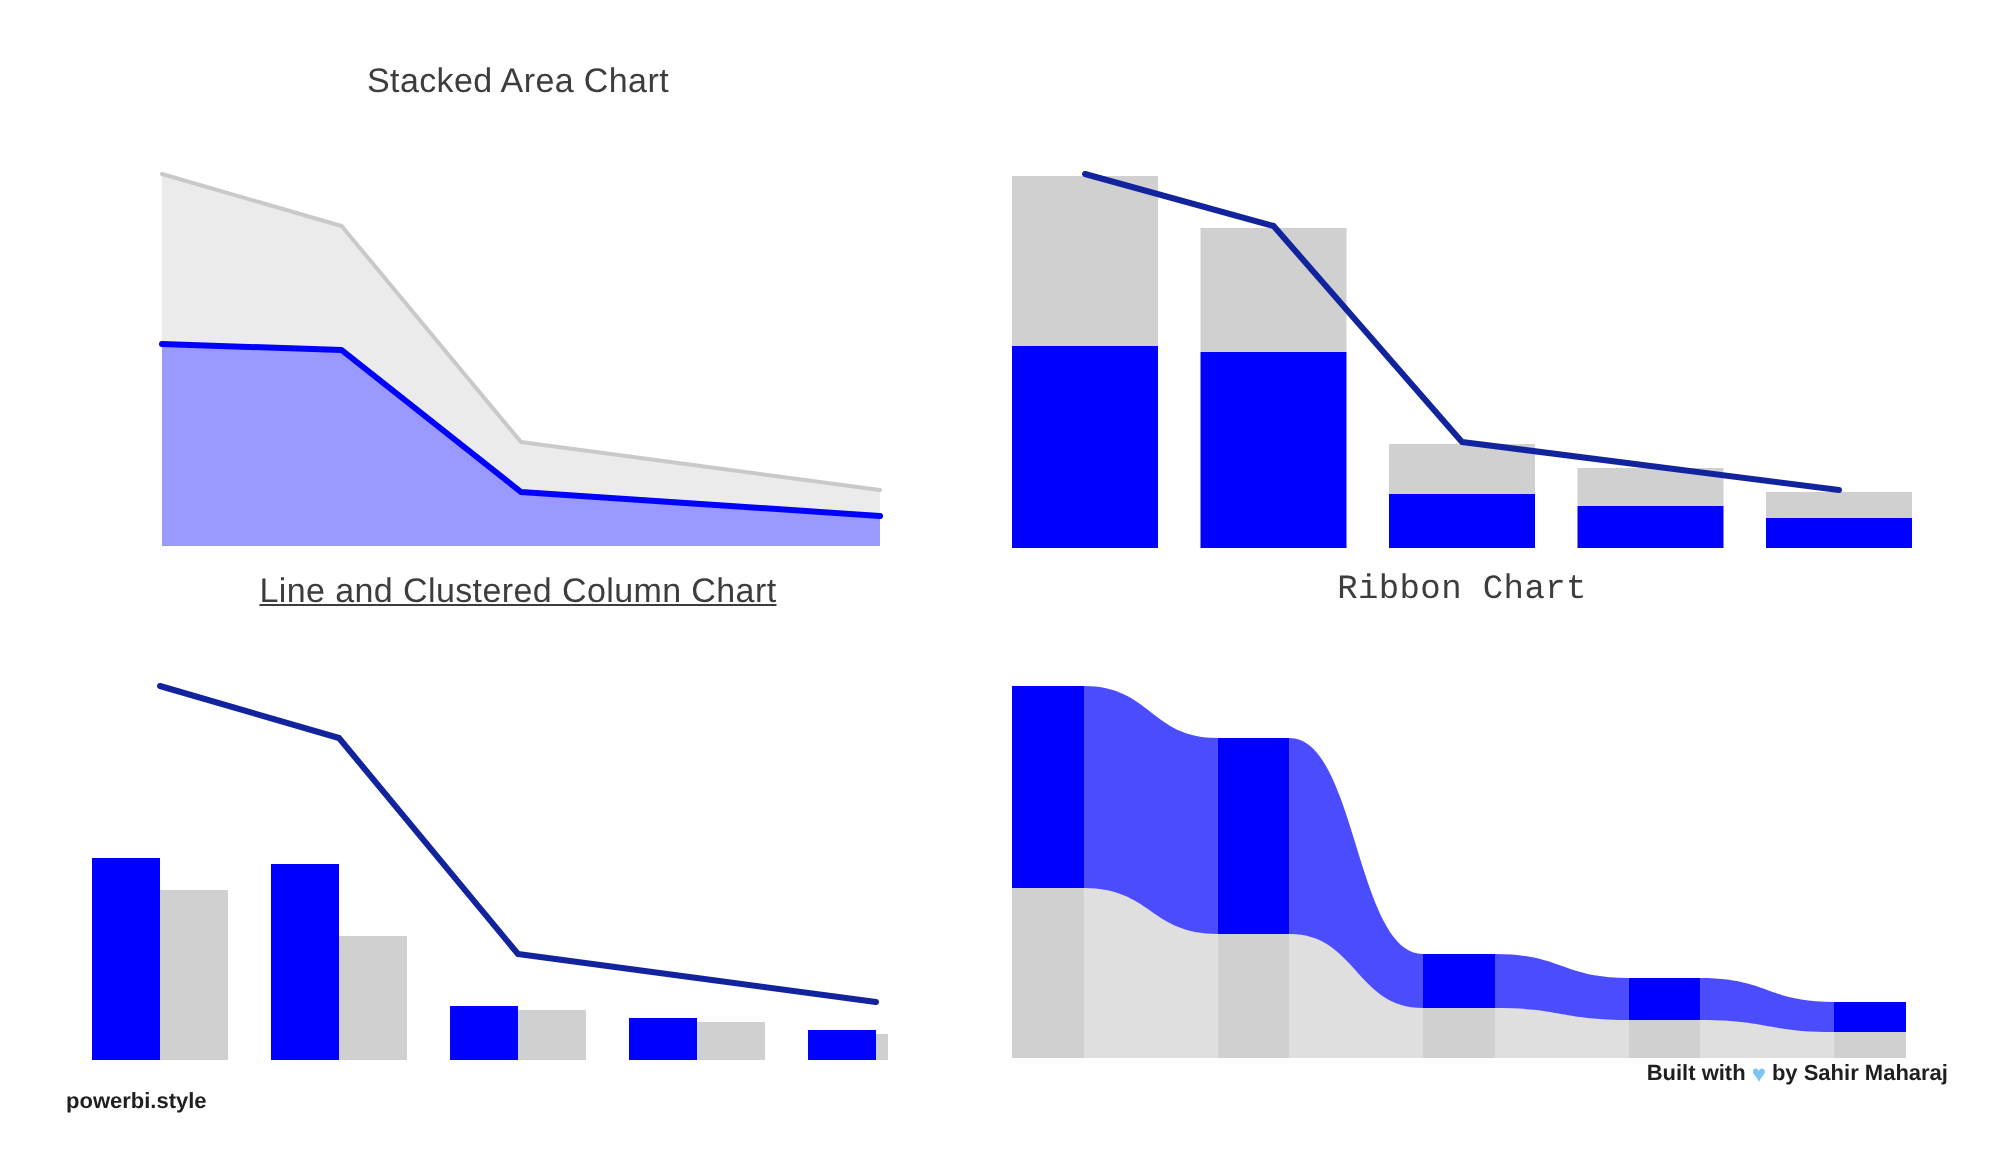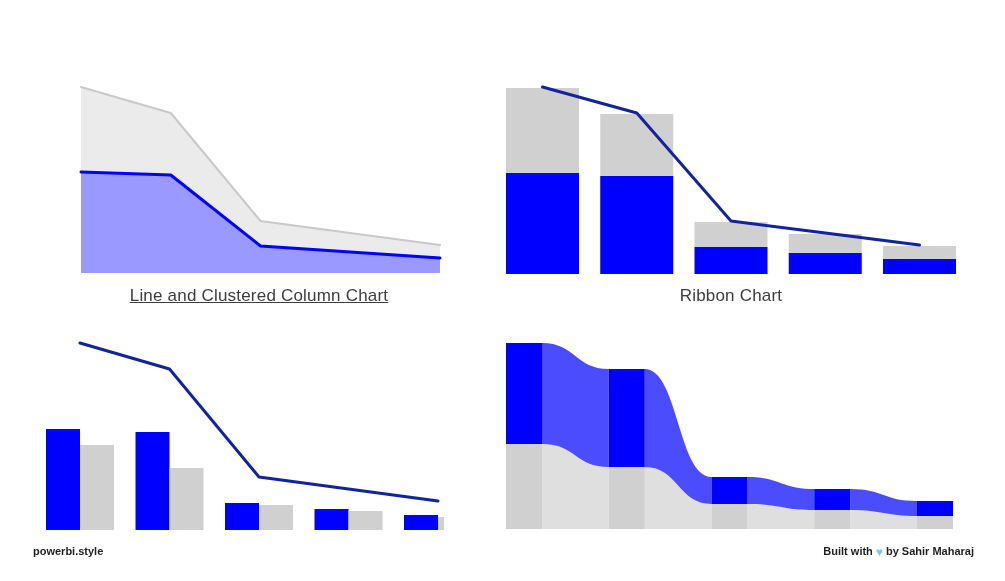--- a/index.html
+++ b/index.html
@@ -9,30 +9,31 @@
   }
   .chart-title{
     position:absolute;text-align:center;font-size:17px;font-weight:400;
     color:#3d3d3d;letter-spacing:.2px;white-space:nowrap;
   }
   .chart-svg{position:absolute;}
   .footer{
     position:absolute;font-size:11px;color:#1f1f1f;font-weight:700;
   }
   #footer-left{left:33px;top:545px;}
-  #footer-right{right:31px;top:545px;text-align:center;}
+  #footer-right{right:31px;top:530px;text-align:center;}
   #footer-right .heart{font-size:12px;margin:0 3px;vertical-align:-1px;}
 </style>
 </head>
 <body>
 
 <div id="canvas">
 
+  <div class="chart-title" style="left:59px;top:31px;width:400px;">Stacked Area Chart</div>
   <div class="chart-title" style="left:59px;top:286px;width:400px;text-decoration:underline;">Line and Clustered Column Chart</div>
-  <div class="chart-title" style="left:531px;top:286px;width:400px;">Ribbon Chart</div>
+  <div class="chart-title" style="left:531px;top:286px;width:400px;font-family:Liberation Mono, monospace;">Ribbon Chart</div>
 
   <svg id="svg-area" class="chart-svg" style="left:78px;top:82px;" width="365" height="194" viewBox="78 82 365 194">
       <polygon points="81.0,87.0 170.8,113.0 260.5,221.0 350.3,233.0 440.0,245.0 440.0,258.0 350.3,252.0 260.5,246.0 170.8,175.0 81.0,172.0" fill="#ebebeb"></polygon>
       <polyline points="81.0,87.0 170.8,113.0 260.5,221.0 350.3,233.0 440.0,245.0" fill="none" stroke="#c9c9c9" stroke-width="2" stroke-linejoin="round" stroke-linecap="round"></polyline>
       <polygon points="81.0,273.0 81.0,172.0 170.8,175.0 260.5,246.0 350.3,252.0 440.0,258.0 440.0,273.0" fill="#9999ff"></polygon>
       <polyline points="81.0,172.0 170.8,175.0 260.5,246.0 350.3,252.0 440.0,258.0" fill="none" stroke="#0000ff" stroke-width="3" stroke-linejoin="round" stroke-linecap="round"></polyline>
     </svg>
 
   <svg id="svg-stackcol" class="chart-svg" style="left:504px;top:78px;" width="454" height="200" viewBox="504 78 454 200">
       <rect x="506" y="88" width="73" height="85" fill="#d0d0d0"></rect>

